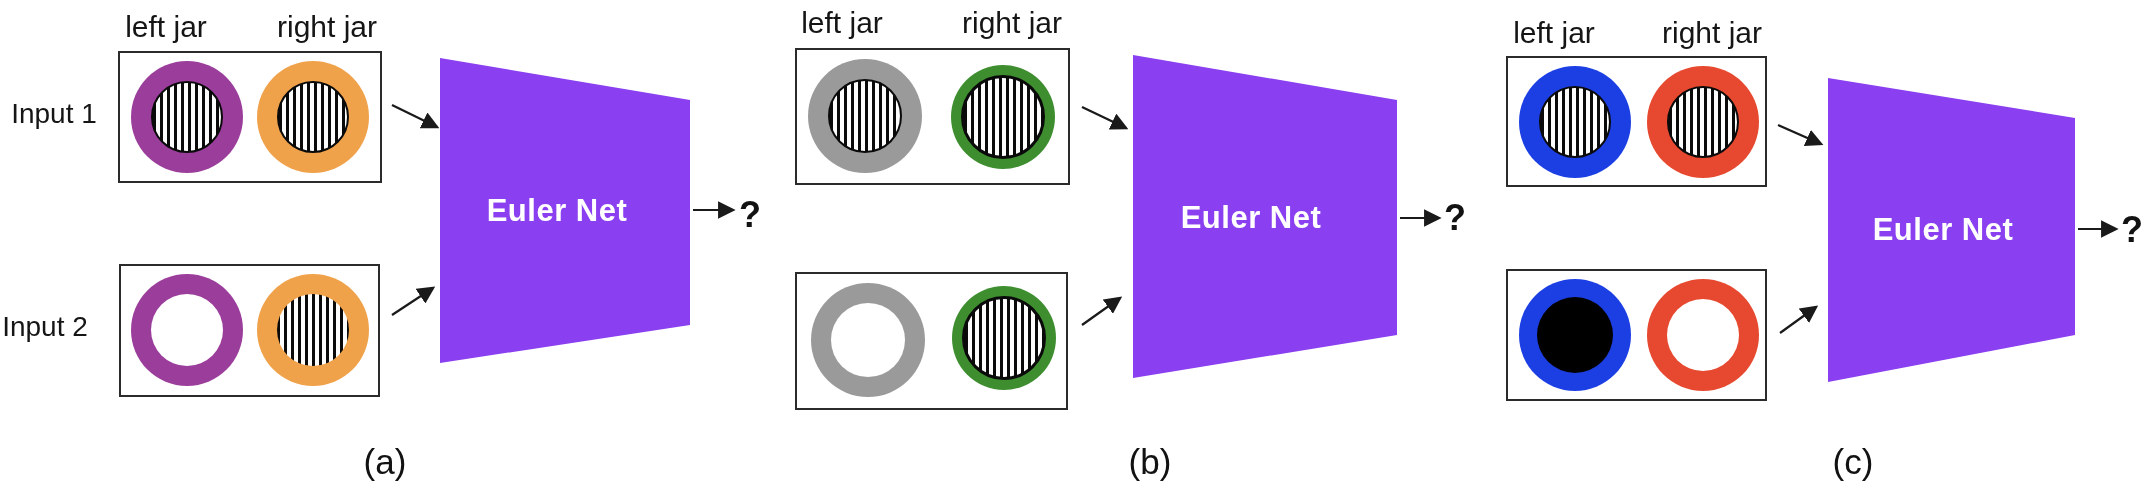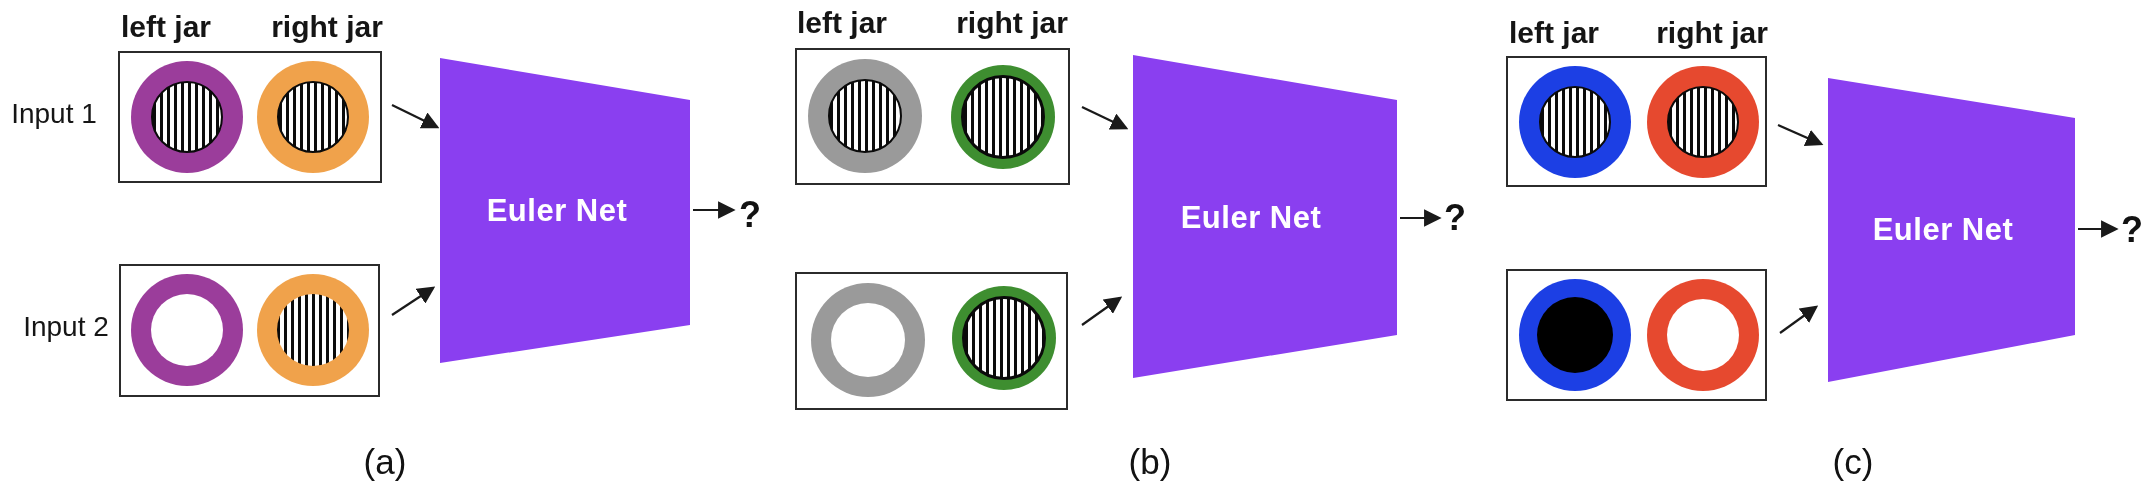--- a/index.html
+++ b/index.html
@@ -2,21 +2,21 @@
 <html><head>
 <meta charset="utf-8">
 <style>
   html,body{margin:0;padding:0;background:#fff;}
   #canvas{
     position:relative;width:2146px;height:491px;background:#ffffff;overflow:hidden;
     font-family:"Liberation Sans", sans-serif;color:#111;
   }
   .abs{position:absolute;}
   .jarlabel{
-    position:absolute;font-size:30px;font-weight:700;color:#151515;
+    position:absolute;font-size:30px;font-weight:400;color:#151515;
     transform:translateX(-50%);white-space:nowrap;line-height:1.1;
   }
   .inputlabel{
     position:absolute;font-size:28px;color:#151515;white-space:nowrap;
     transform:translate(-50%,-50%);line-height:1.1;
   }
   .jarbox{
     position:absolute;background:#fff;border:2px solid #2b2b2b;box-sizing:border-box;
   }
   .donut{
@@ -71,21 +71,21 @@
     <polygon points="1828,78 2075,118 2075,335 1828,382" fill="#8A3FF0"></polygon>
     <line class="arrow" x1="1778" y1="125" x2="1821" y2="144" marker-end="url(#ah)"></line>
     <line class="arrow" x1="1780" y1="333" x2="1816" y2="307" marker-end="url(#ah)"></line>
     <line class="arrow" x1="2078" y1="229" x2="2116" y2="229" marker-end="url(#ah)"></line>
   </svg>
 
   <div class="jarlabel" style="left:166px;top:10px;">left jar</div>
   <div class="jarlabel" style="left:327px;top:10px;">right jar</div>
 
   <div class="inputlabel" style="left:54px;top:114px;">Input 1</div>
-  <div class="inputlabel" style="left:66px;top:327px;">Input 2</div>
+  <div class="inputlabel" style="left:45px;top:327px;">Input 2</div>
 
   <div class="jarbox" style="left:118px;top:51px;width:264px;height:132px;"></div>
   <div class="jarbox" style="left:119px;top:264px;width:261px;height:133px;"></div>
 
   <div class="donut" style="left: 131px; top: 61px; width: 112px; height: 112px; background-color: rgb(155, 61, 155);">
     <div class="fill stripes" style="width:72px;height:72px;"></div>
   </div>
   <div class="donut" style="left: 257px; top: 61px; width: 112px; height: 112px; background-color: rgb(240, 162, 75);">
     <div class="fill stripes" style="width:72px;height:72px;"></div>
   </div>

